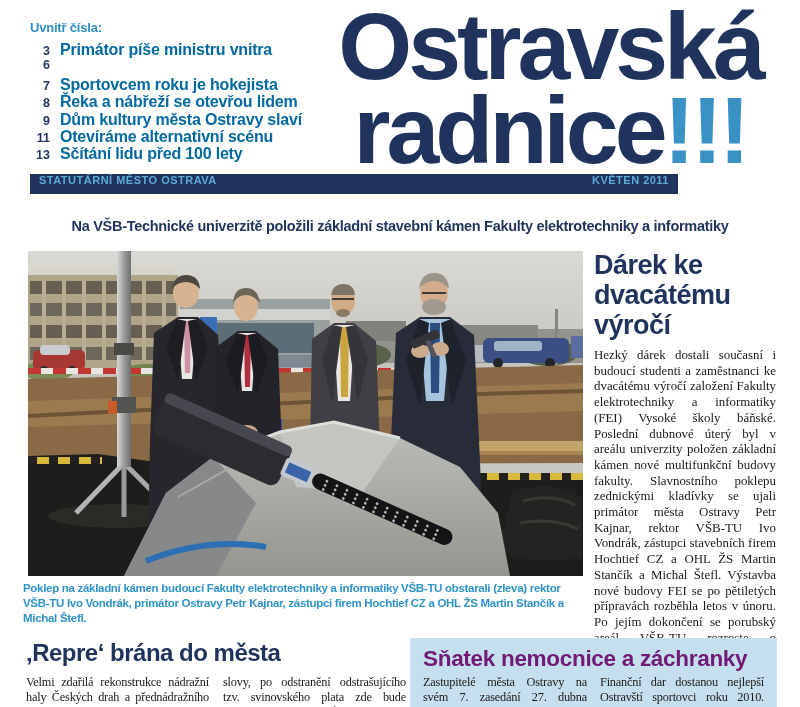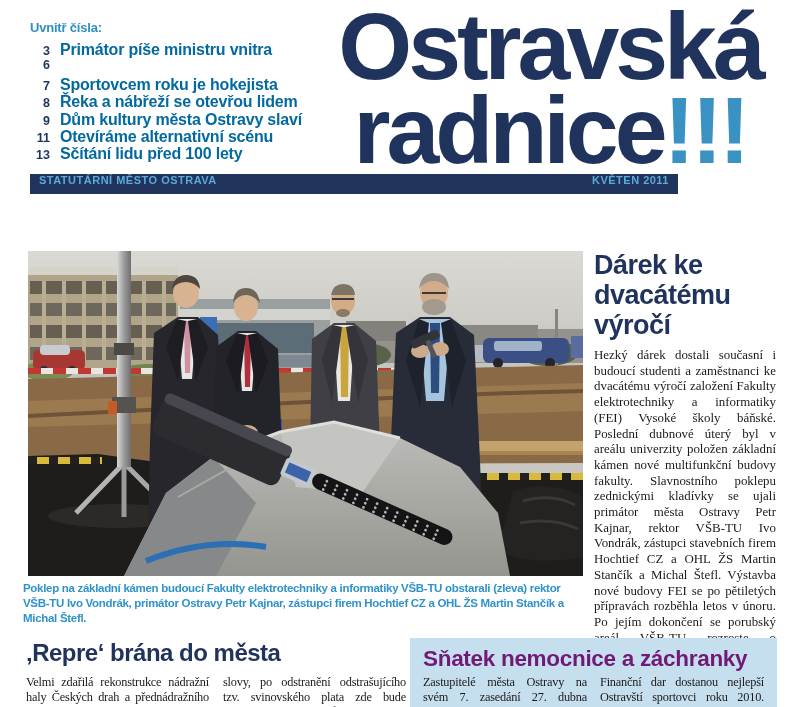--- a/index.html
+++ b/index.html
@@ -94,20 +94,21 @@
   <div id="masthead">
     <div>Ostravská</div>
     <div><span>radnice</span><span class="excl">!!!</span></div>
   </div>
 
   <div id="band">
     <span>STATUTÁRNÍ MĚSTO OSTRAVA</span>
     <span>KVĚTEN 2011</span>
   </div>
 
+  <div id="kicker">Na VŠB-Technické univerzitě položili základní stavební kámen Fakulty elektrotechniky a informatiky</div>
 
   <div id="photo">
     <svg width="555" height="325" viewBox="0 0 555 325" xmlns="http://www.w3.org/2000/svg">
       <defs>
         <linearGradient id="sky" x1="0" y1="0" x2="0" y2="1">
           <stop offset="0" stop-color="#dbd9d4"></stop>
             <stop offset="1" stop-color="#c3c1bc"></stop>
         </linearGradient>
         <linearGradient id="pole" x1="0" y1="0" x2="1" y2="0">
           <stop offset="0" stop-color="#d8d8d8"></stop>

